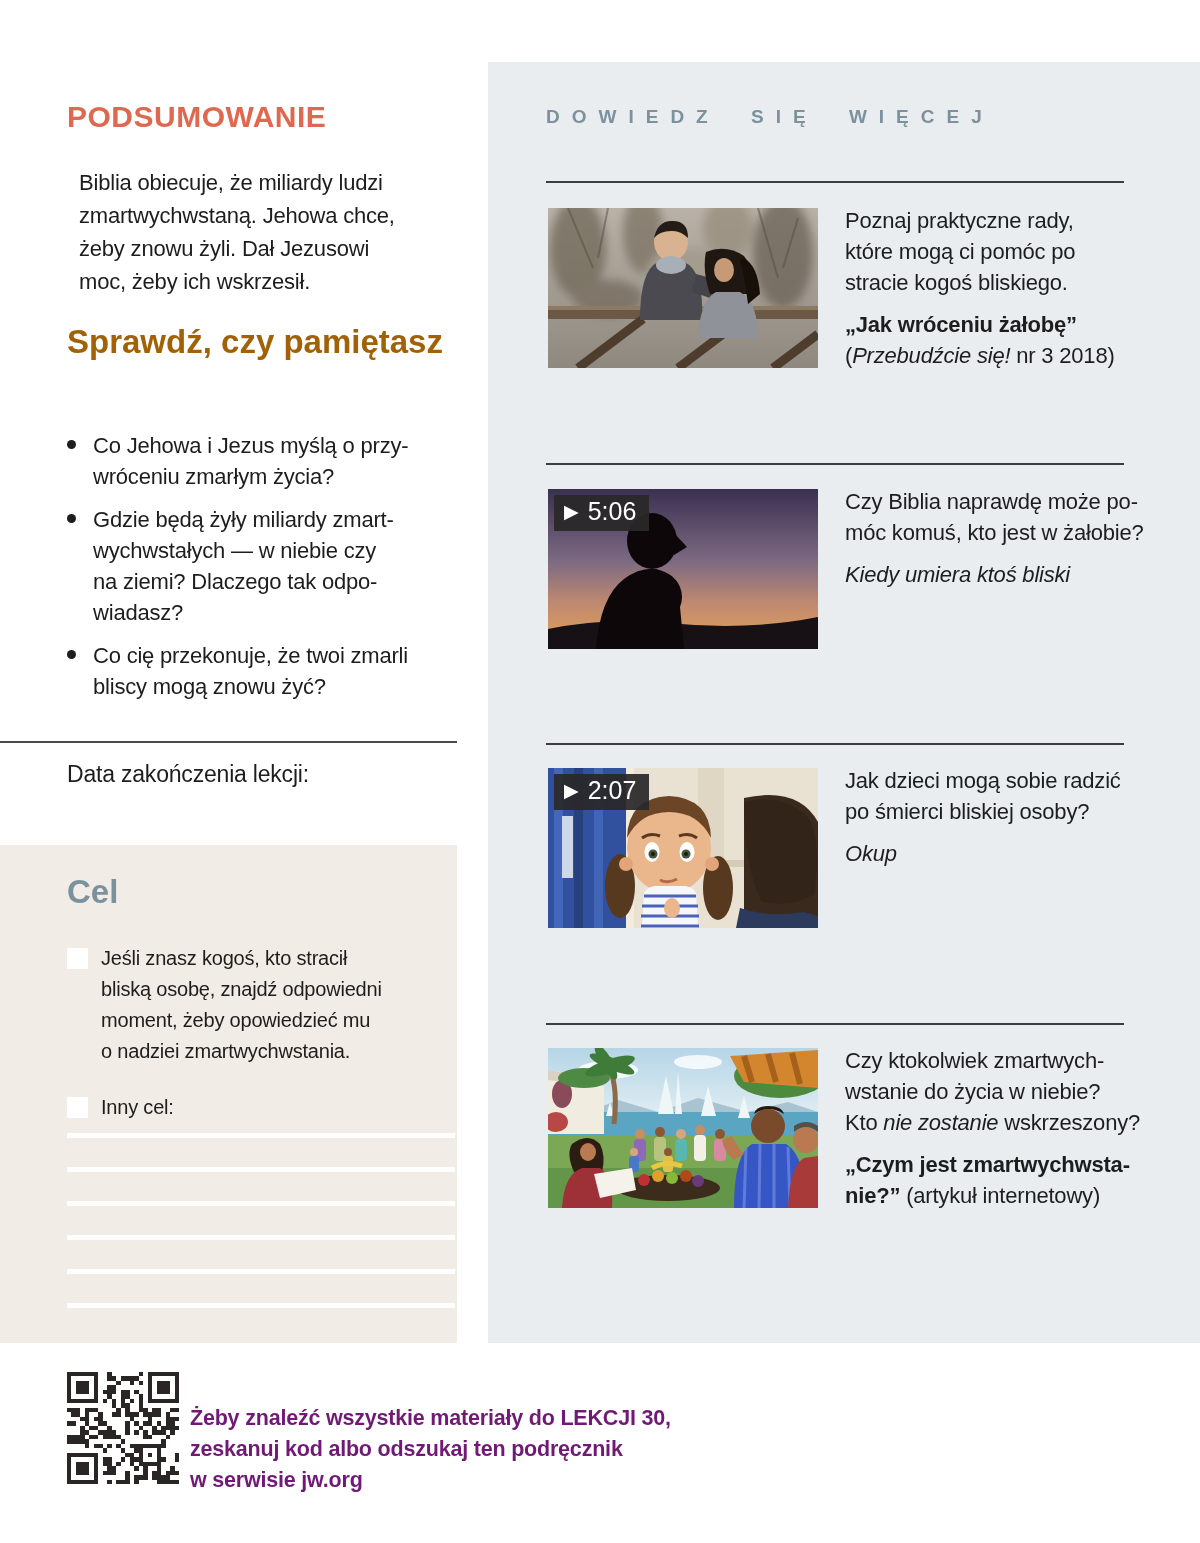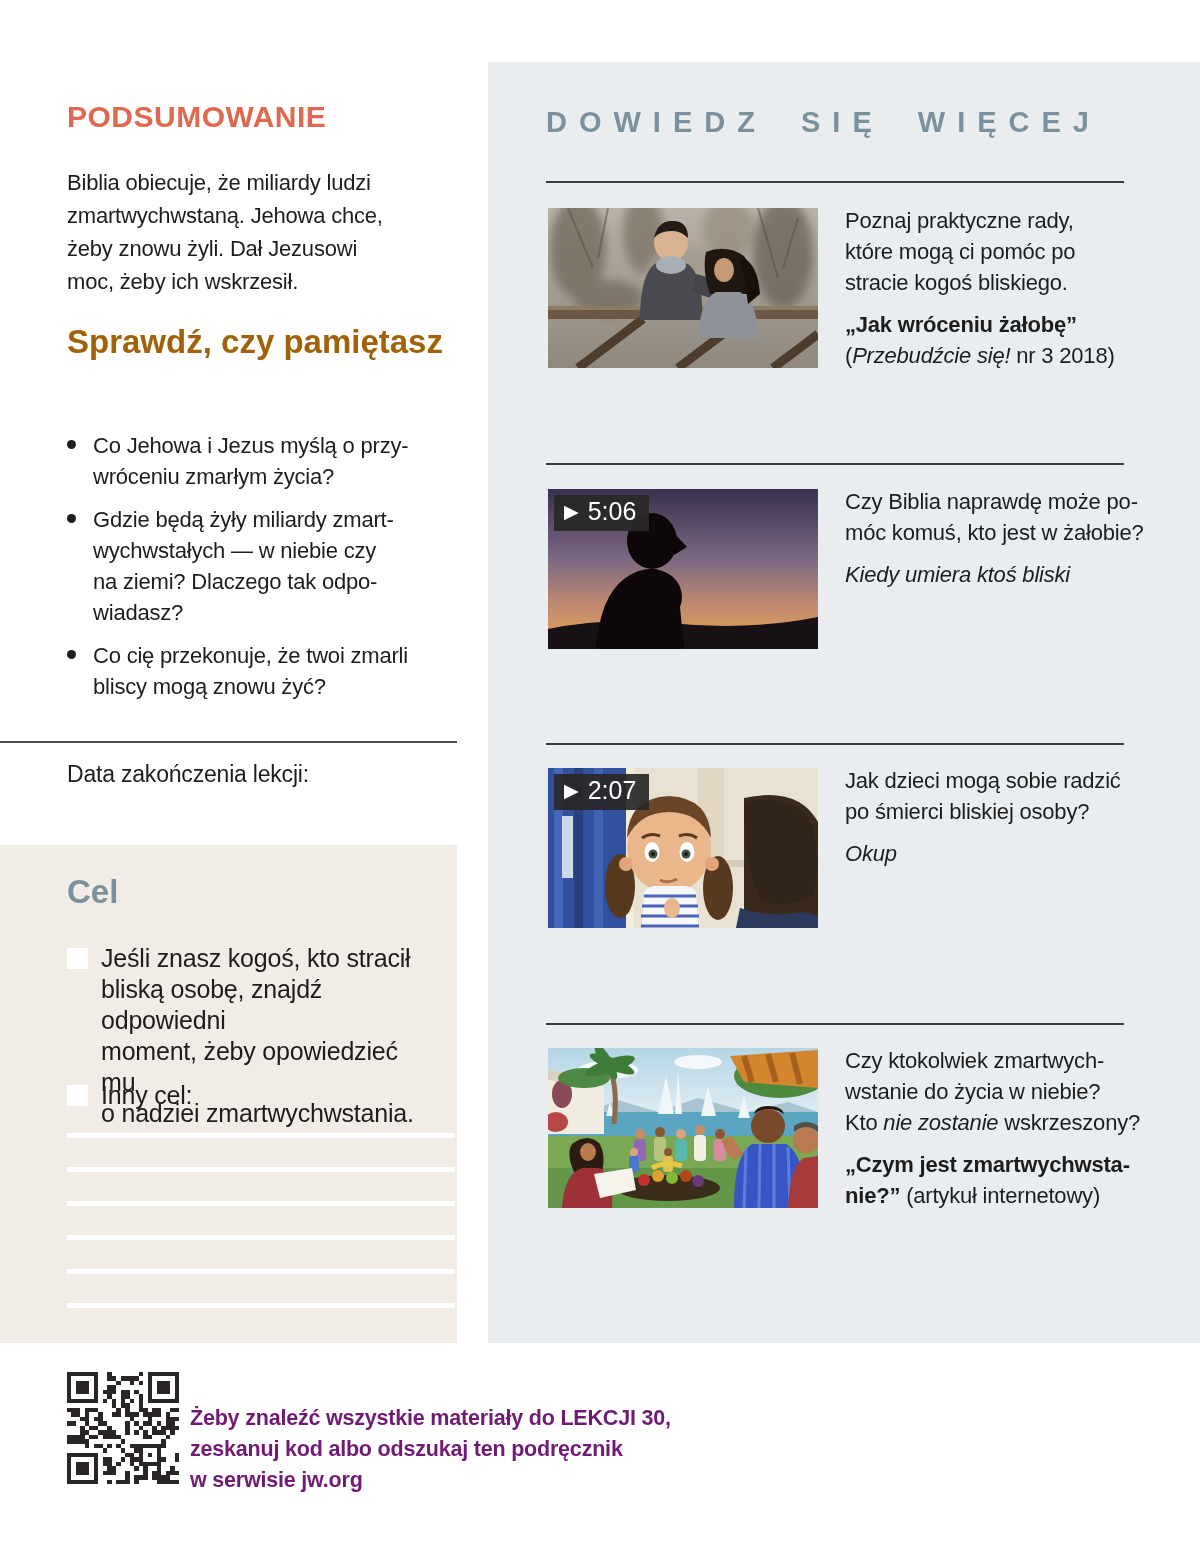--- a/index.html
+++ b/index.html
@@ -3,47 +3,47 @@
 <meta charset="utf-8">
 <style>
   * { margin:0; padding:0; box-sizing:border-box; }
   html,body { background:#ffffff; }
   body { font-family:"Liberation Sans", sans-serif; color:#1d1d1d; }
   .page { position:relative; width:1200px; height:1543px; background:#ffffff; overflow:hidden; }
 
   
   .summary-title { position:absolute; left:67px; top:100px; font-size:30px; font-weight:800;
                    letter-spacing:0.5px; color:#de6950; }
-  .summary-body  { position:absolute; left:67px; top:166px; width:395px; font-size:22px;
+  .summary-body  { position:absolute; left:79px; top:166px; width:395px; font-size:22px;
                    line-height:33px; letter-spacing:-0.2px; }
   .review-title  { position:absolute; left:67px; top:323px; font-size:33px; font-weight:700; color:#a16207; }
   .review-list   { position:absolute; left:67px; top:391px; width:392px; list-style:none;margin-top:39px; }
   .review-list li { position:relative; padding-left:26px; margin-bottom:12px; font-size:22px;
                     line-height:31px; letter-spacing:-0.2px; }
   .review-list .dot { position:absolute; left:0; top:10px; width:9px; height:9px; border-radius:50%;
                       background:#1d1d1d; }
   .left-divider  { position:absolute; left:0; top:741px; width:457px; height:2px; background:#4b4b4b; }
   .completion-label { position:absolute; left:67px; top:761px; font-size:23px; letter-spacing:-0.2px; }
 
   .goal-panel { position:absolute; left:0; top:845px; width:457px; height:498px; background:#f2ece7; }
   .goal-title { position:absolute; left:67px; top:28px; font-size:33px; font-weight:700; color:#7b929e; }
   .goal-item  { position:absolute; left:67px; display:flex; }
   .goal-item.first  { top:98px; }
-  .goal-item.second { top:235px; }
+  .goal-item.second { top:247px; }
   .checkbox { flex:none; width:21px; height:21px; background:#ffffff; margin-right:13px; margin-top:5px; }
-  .goal-text { width:325px; font-size:25px; line-height:31px; letter-spacing:-0.2px; }
+  .goal-text { width:325px; font-size:20px; line-height:31px; letter-spacing:-0.2px; }
   .write-line { position:absolute; left:67px; width:388px; height:5px; background:#ffffff; }
 
   .qr-svg { position:absolute; left:67px; top:1372px; width:112px; height:112px; shape-rendering:crispEdges; }
   .qr-caption { position:absolute; left:190px; top:1403px; font-size:21.5px; line-height:31px;
                 font-weight:700; color:#701a75; letter-spacing:-0.2px; }
 
   
   .learn-panel { position:absolute; left:488px; top:62px; width:712px; height:1281px; background:#e9edf0; }
-  .learn-title { position:absolute; left:58px; top:44px; font-size:29px; font-weight:700;
+  .learn-title { position:absolute; left:58px; top:44px; font-size:19px; font-weight:700;
                  letter-spacing:12px; word-spacing:14px; color:#7b929e; white-space:nowrap; }
   .rule { position:absolute; left:58px; width:578px; height:2px; background:#3d3d3d; }
   .rule.r0 { top:119px; } .rule.r1 { top:401px; } .rule.r2 { top:681px; } .rule.r3 { top:961px; }
 
   .media-item { position:absolute; left:60px; width:640px; height:164px; }
   .media-item.m0 { top:146px; } .media-item.m1 { top:427px; }
   .media-item.m2 { top:706px; } .media-item.m3 { top:986px; }
   .thumb { position:absolute; left:0; top:0; width:270px; height:160px; overflow:hidden; cursor:pointer; }
   .thumb svg { display:block; width:100%; height:100%; }
   .play-badge { position:absolute; left:6px; top:6px; display:flex; align-items:center;

